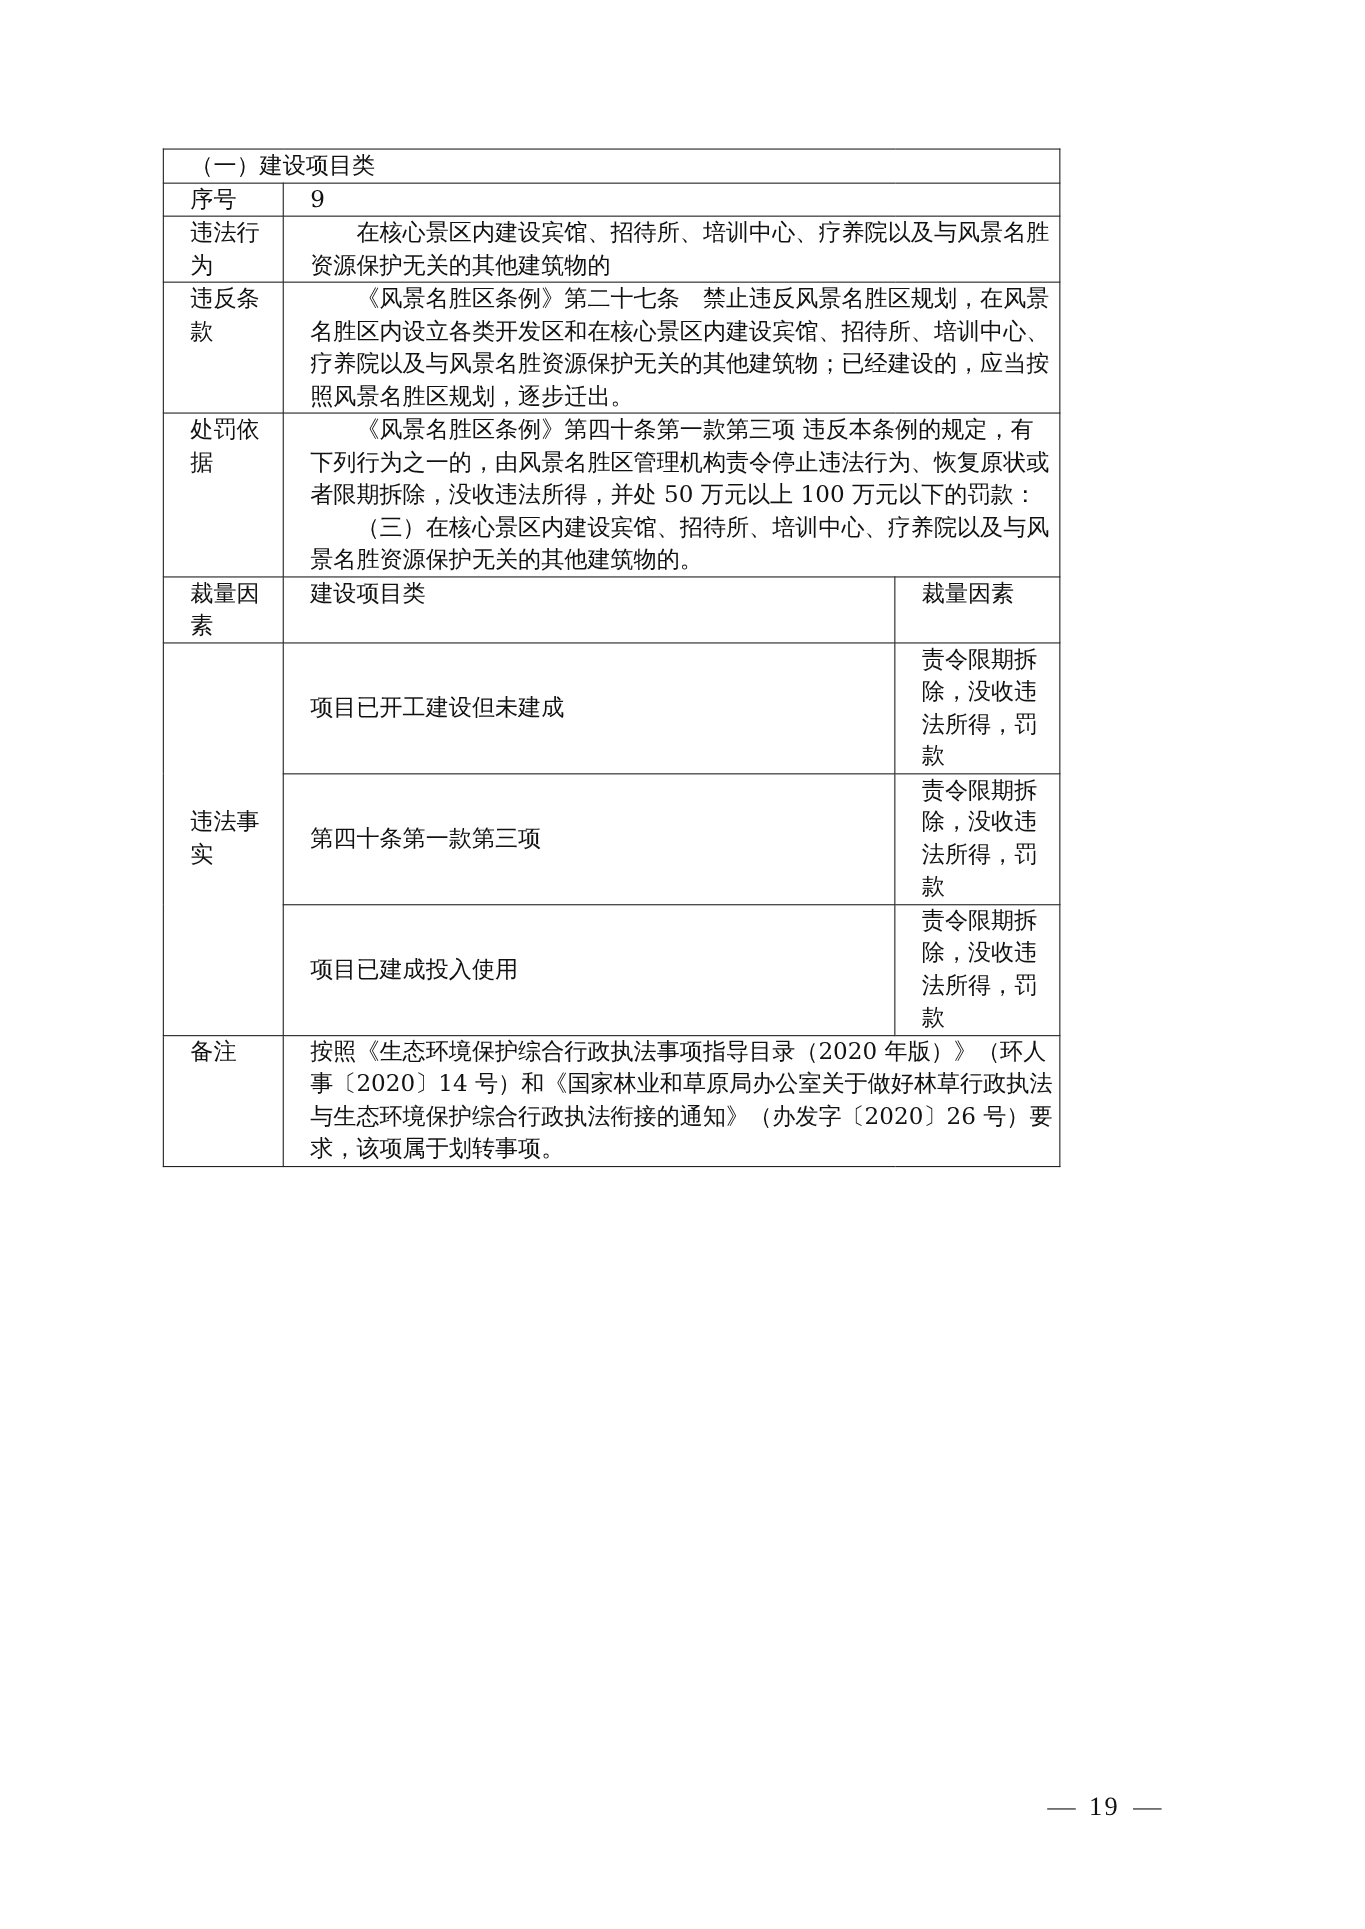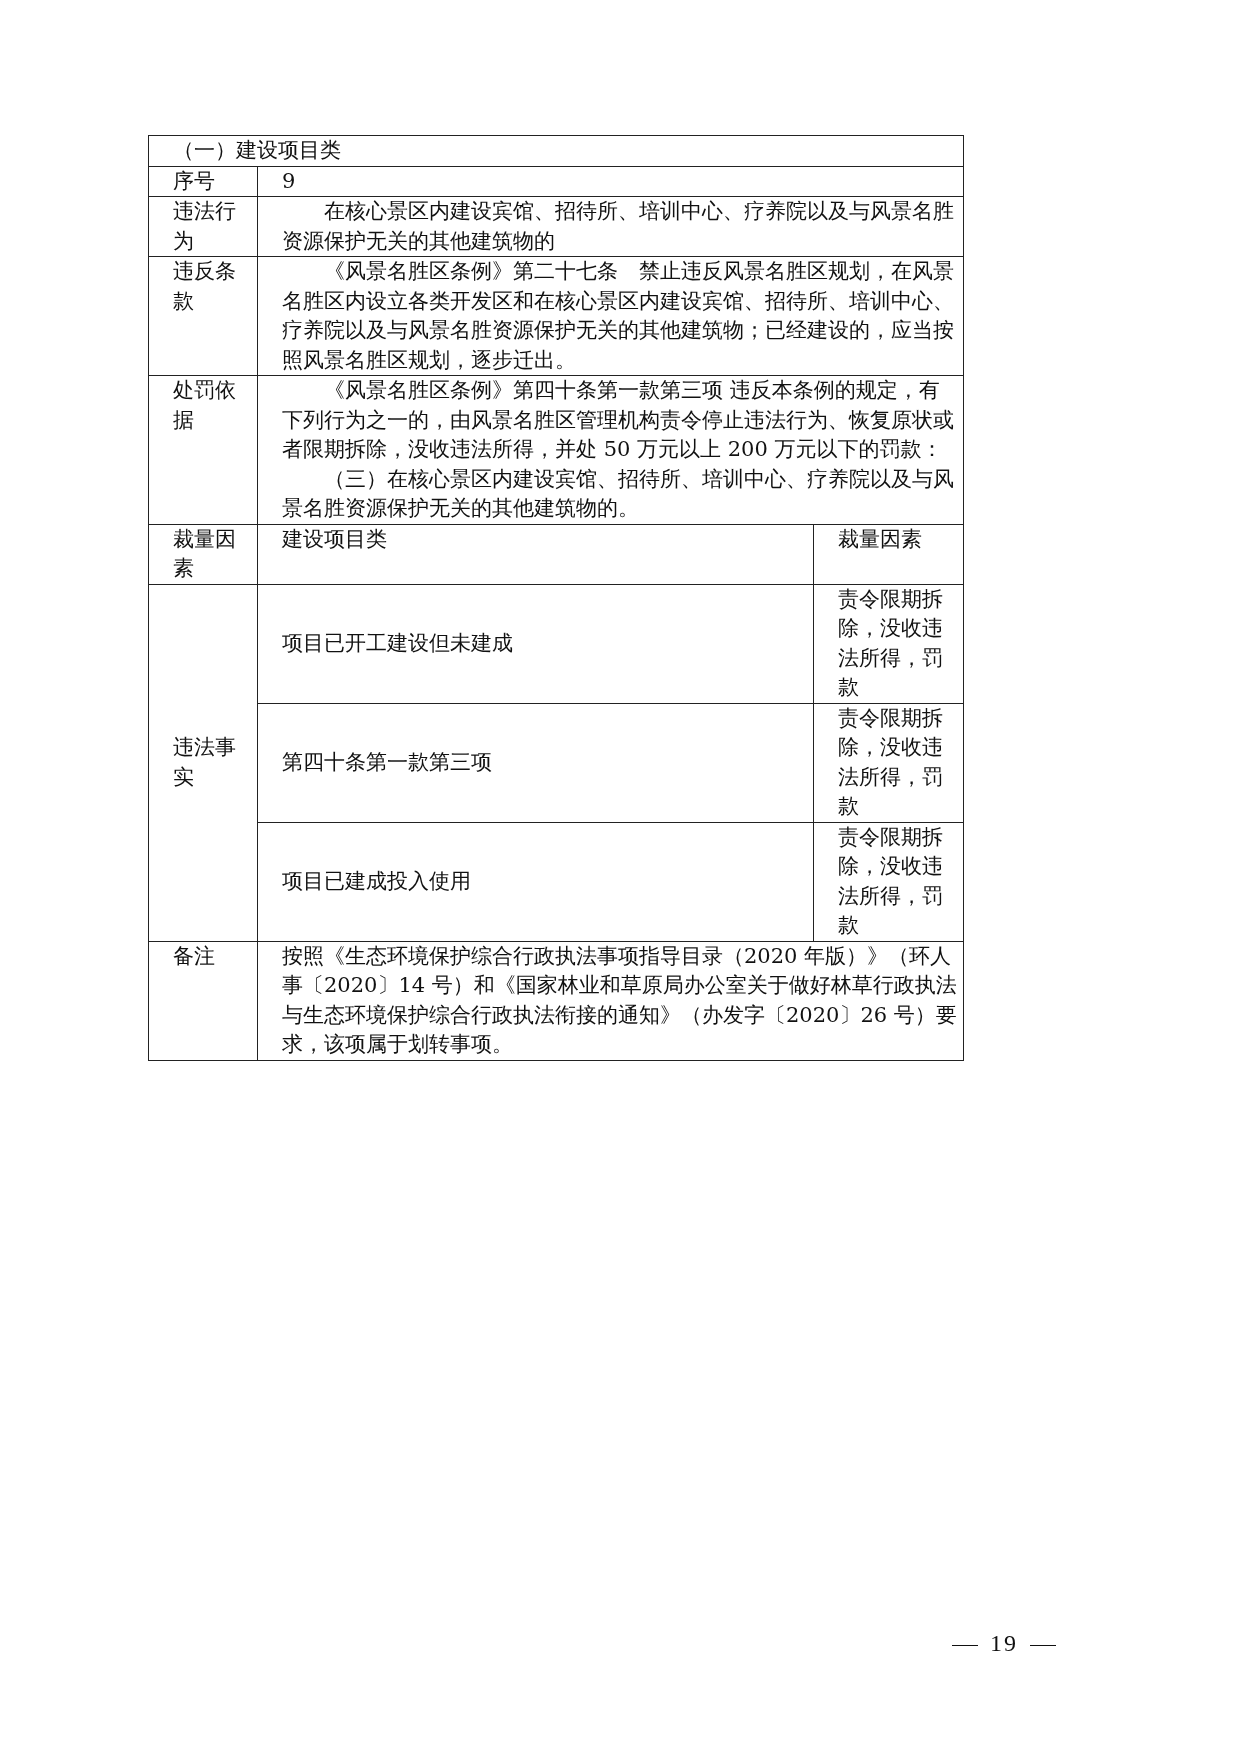--- a/index.html
+++ b/index.html
@@ -46,21 +46,21 @@
     <td>违法行为</td>
     <td colspan="2" class="indent">在核心景区内建设宾馆、招待所、培训中心、疗养院以及与风景名胜资源保护无关的其他建筑物的</td>
   </tr>
   <tr>
     <td>违反条款</td>
     <td colspan="2" class="indent">《风景名胜区条例》第二十七条　禁止违反风景名胜区规划，在风景名胜区内设立各类开发区和在核心景区内建设宾馆、招待所、培训中心、疗养院以及与风景名胜资源保护无关的其他建筑物；已经建设的，应当按照风景名胜区规划，逐步迁出。</td>
   </tr>
   <tr>
     <td>处罚依据</td>
     <td colspan="2">
-      <div class="indent">《风景名胜区条例》第四十条第一款第三项 违反本条例的规定，有下列行为之一的，由风景名胜区管理机构责令停止违法行为、恢复原状或者限期拆除，没收违法所得，并处 50 万元以上 200 万元以下的罚款：</div>
+      <div class="indent">《风景名胜区条例》第四十条第一款第三项 违反本条例的规定，有下列行为之一的，由风景名胜区管理机构责令停止违法行为、恢复原状或者限期拆除，没收违法所得，并处 50 万元以上 100 万元以下的罚款：</div>
       <div class="indent">（三）在核心景区内建设宾馆、招待所、培训中心、疗养院以及与风景名胜资源保护无关的其他建筑物的。</div>
     </td>
   </tr>
   <tr>
     <td class="h30">裁量因素</td>
     <td>建设项目类</td>
     <td>裁量因素</td>
   </tr>
   <tr>
     <td rowspan="3" class="vmid">违法事实</td>

